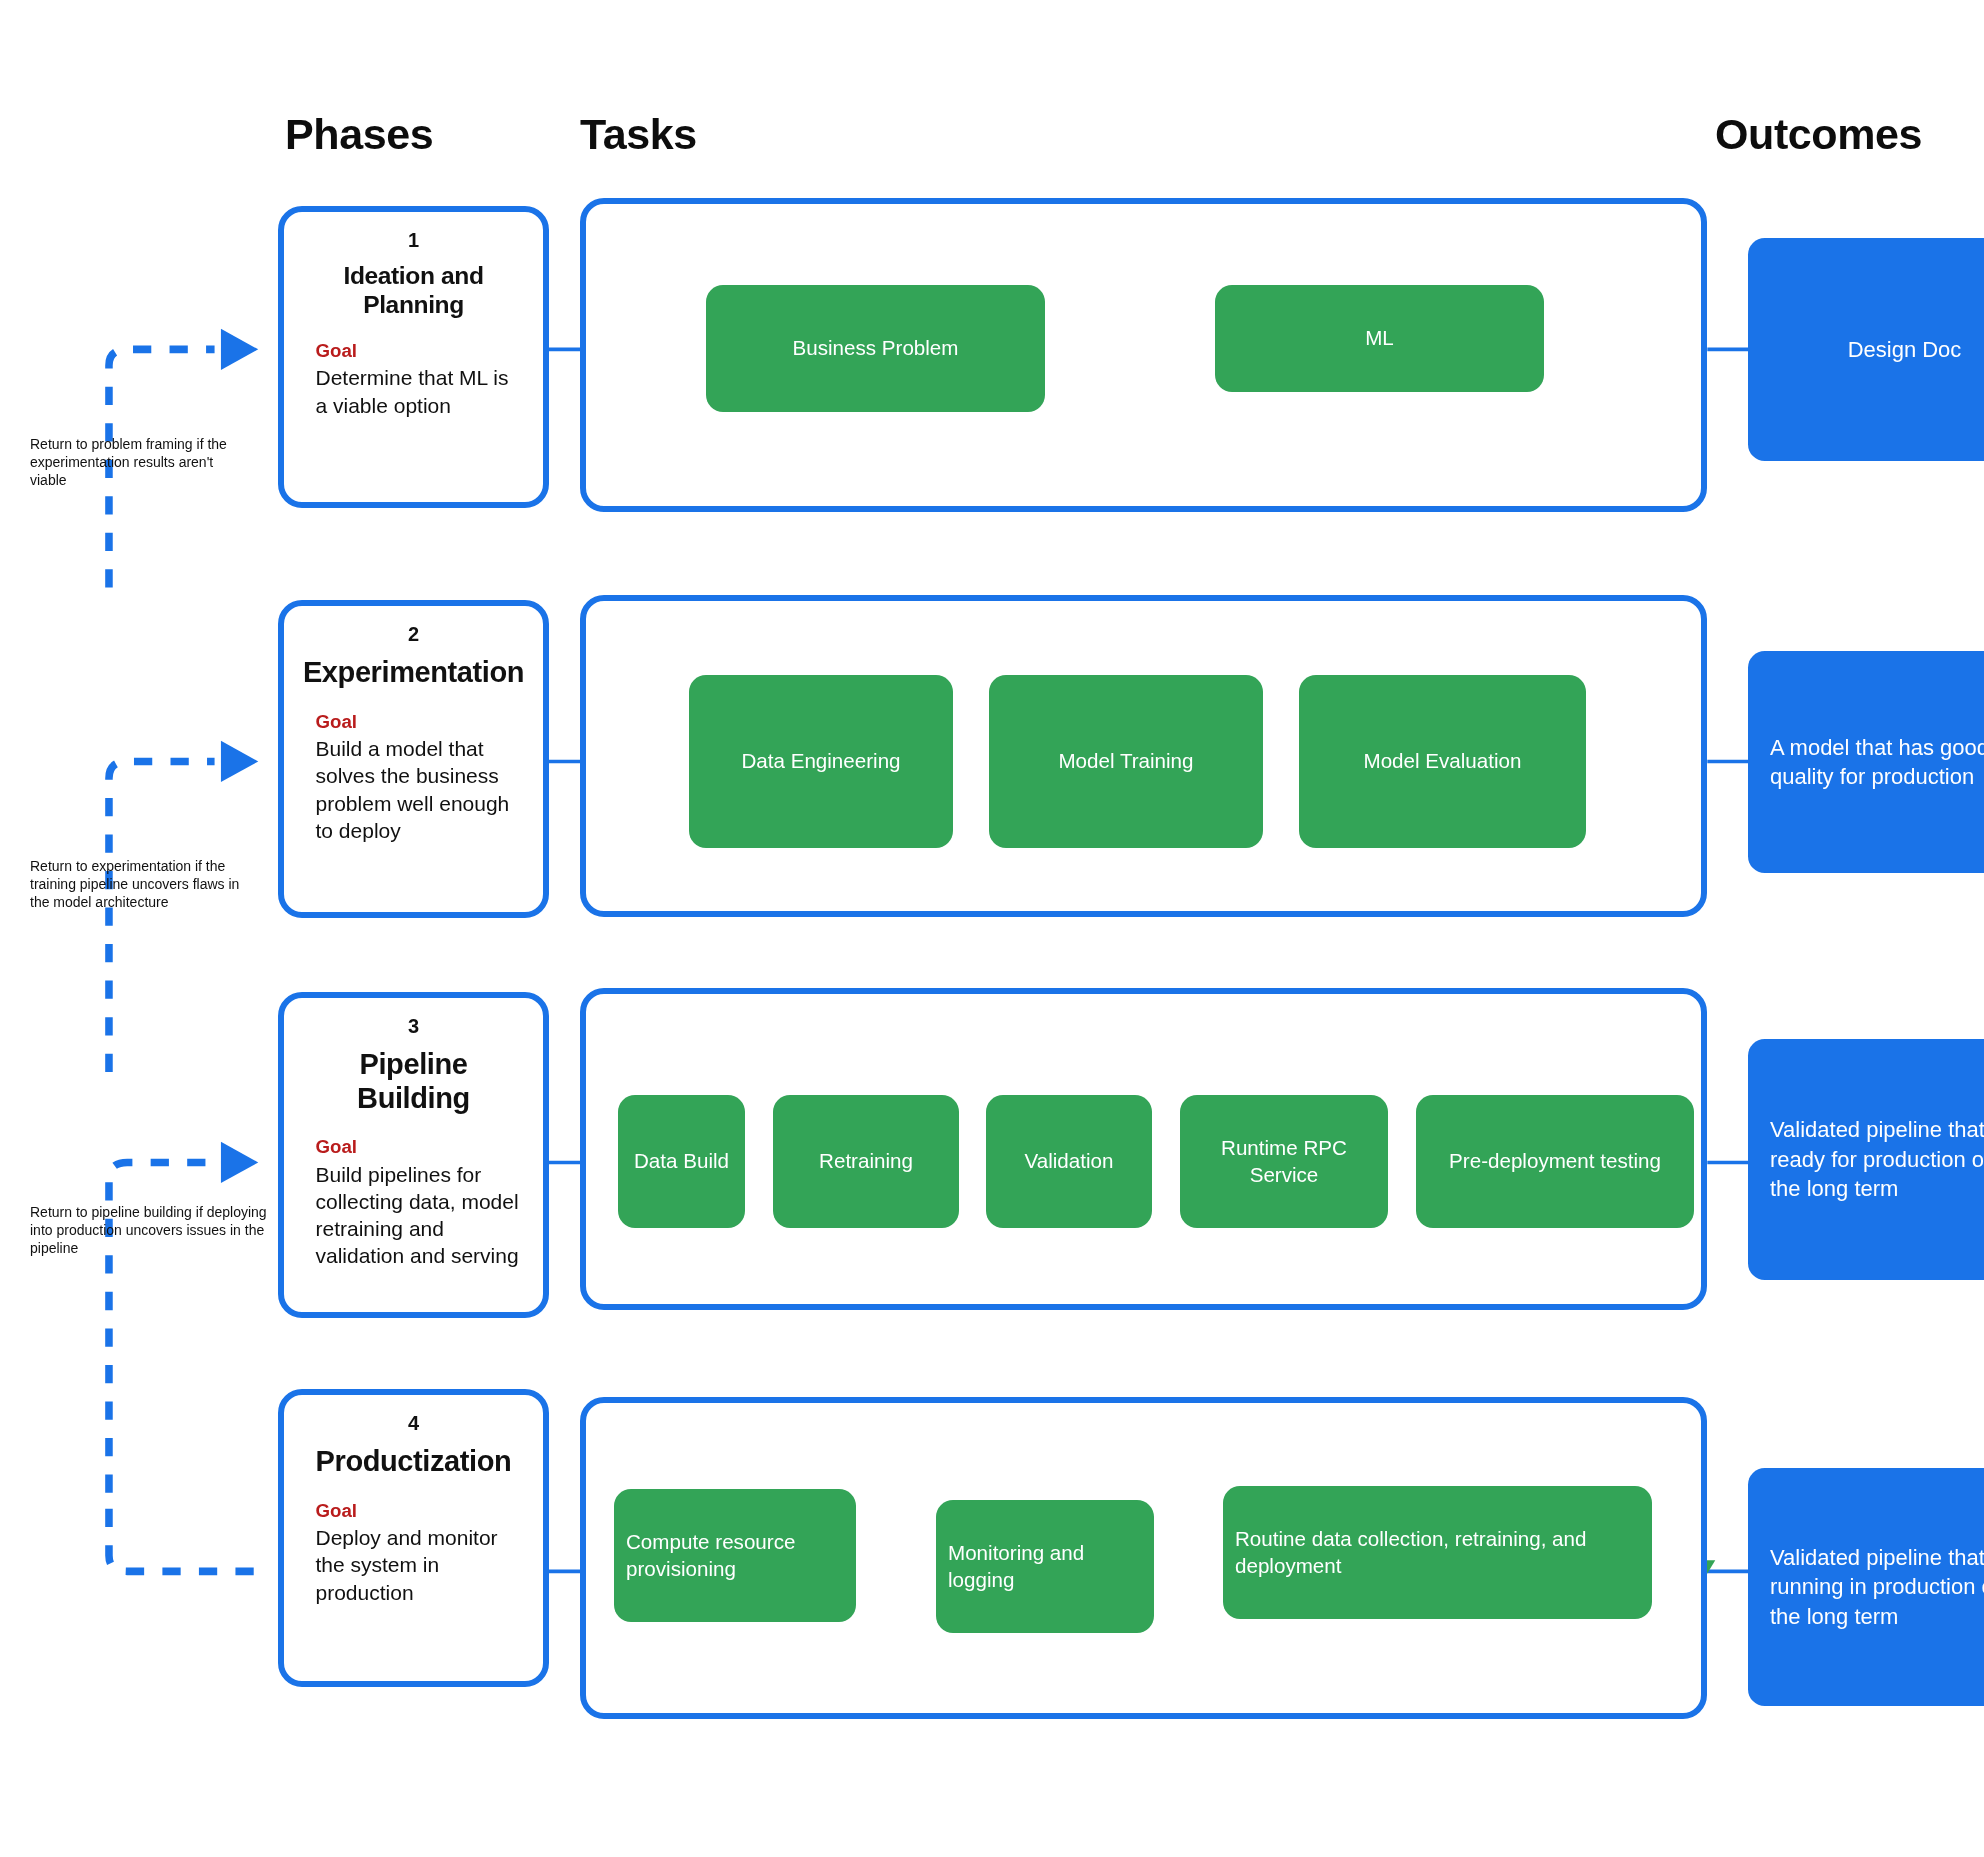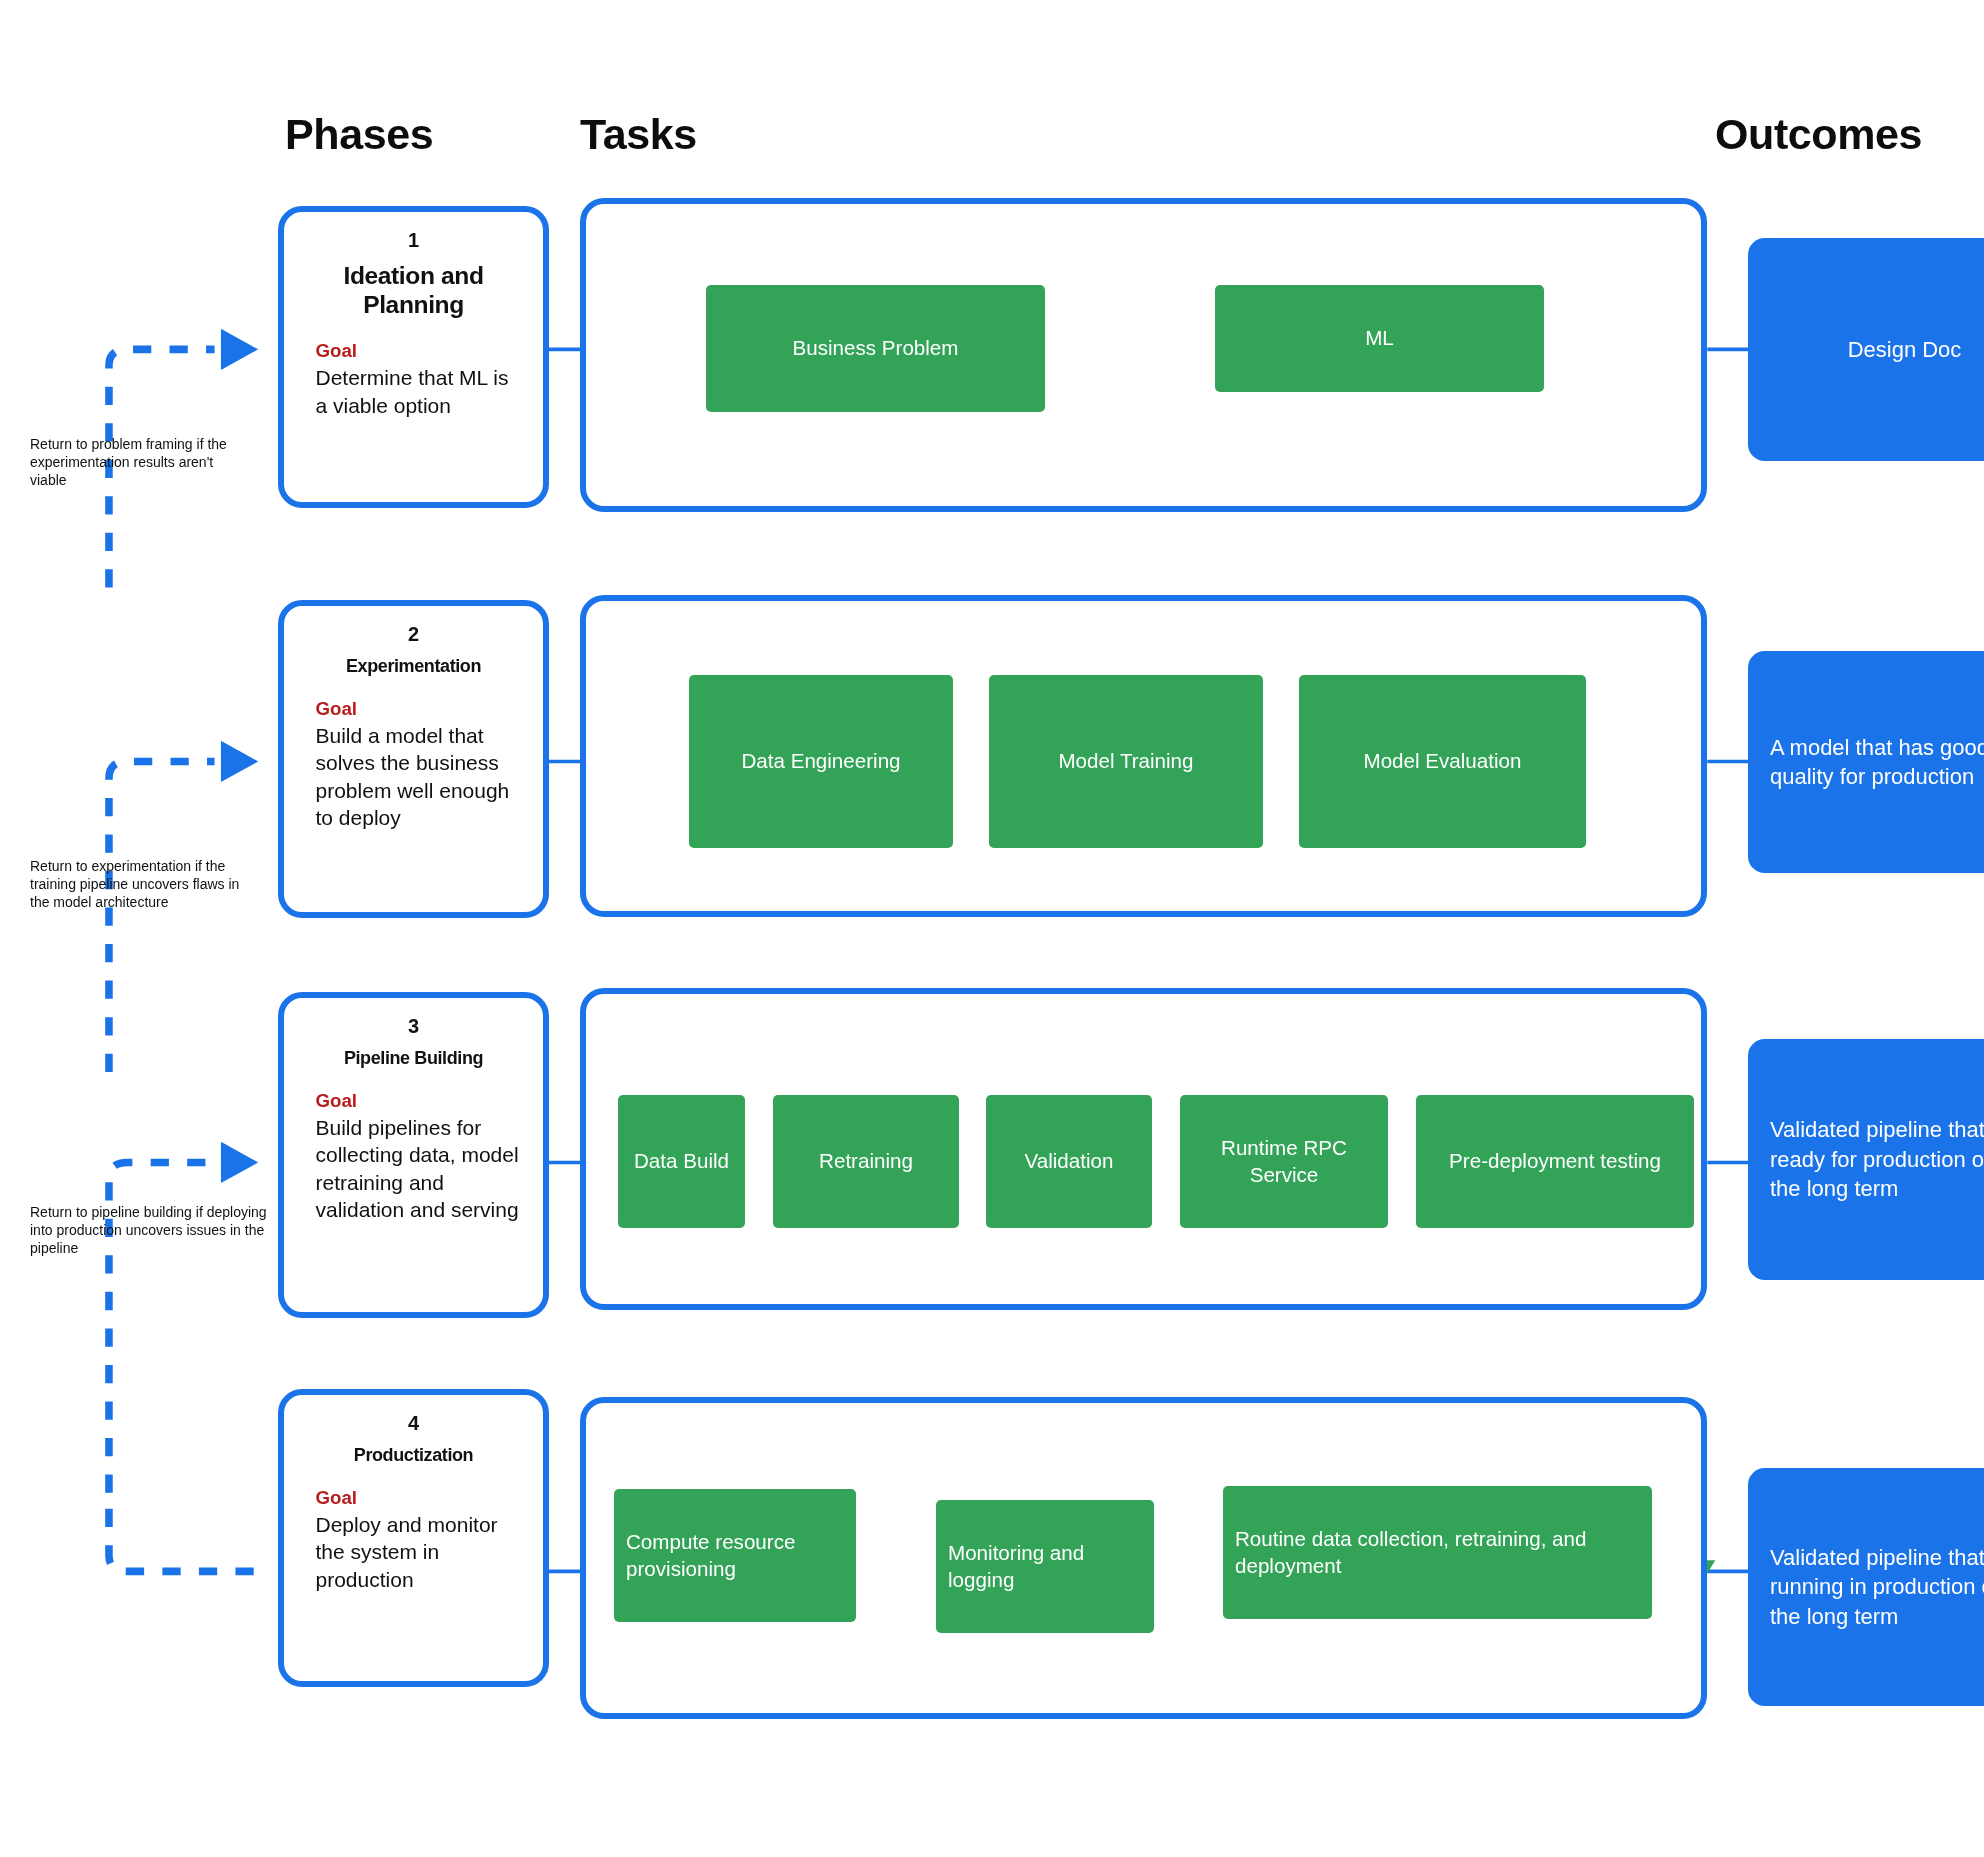--- a/index.html
+++ b/index.html
@@ -27,39 +27,39 @@
     padding:13.5px 18px 12px 18px;
   }
   .phase-num{
     text-align:center;font-size:20px;font-weight:700;color:#111;
     line-height:1.0;margin:4.8px 0 0 0;
   }
   .phase-title{
     text-align:center;font-size:24.6px;font-weight:700;color:#111;
     line-height:1.16;margin:12px 0 0 0;letter-spacing:-0.4px;
   }
-  .phase-title.tight{font-size:18px;}
+  .phase-title.tight{font-size:29px;}
   .goal-label{
     font-size:18.7px;font-weight:700;color:#b91c1c;margin:20.6px 0 2.4px 13.5px;
   }
   .goal-text{
     font-size:21px;font-weight:400;color:#111;line-height:1.30;
     margin:0 0 0 13.5px;
   }
 
   
   .tasks-box{
     position:absolute;box-sizing:border-box;
     border:6.7px solid #1a73e8;border-radius:24px;background:#ffffff;
   }
 
   
   .chip{
     position:absolute;box-sizing:border-box;
-    background:#34a853;background-color:#33a457;border-radius:5px;
+    background:#34a853;background-color:#33a457;border-radius:17px;
     color:#ffffff;display:flex;align-items:center;
     padding:0 12px;font-size:20.6px;line-height:1.30;font-weight:400;
   }
   .chip.center{justify-content:center;text-align:center;}
 
   
   .outcome{
     position:absolute;box-sizing:border-box;
     background:#1a73e8;border-radius:16.7px;color:#ffffff;
     display:flex;align-items:center;

